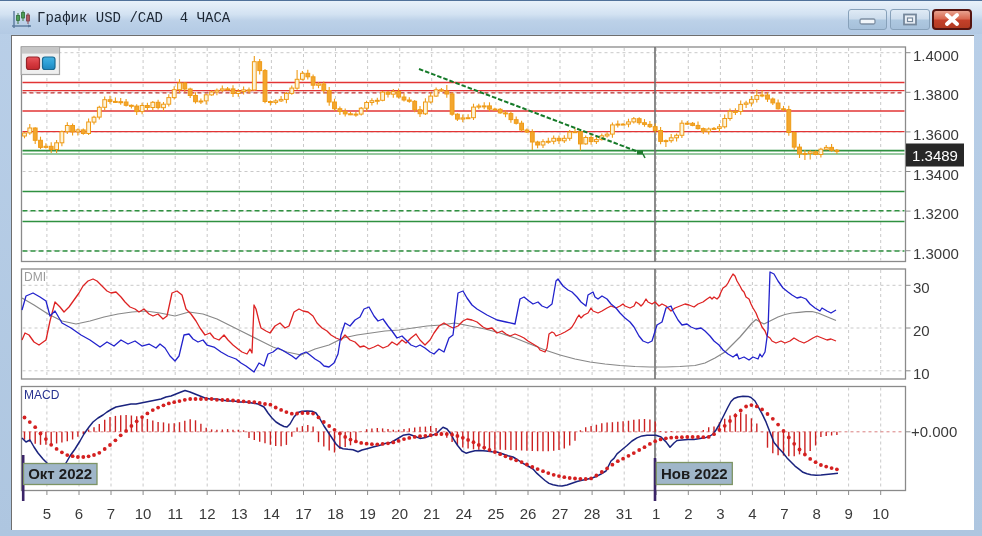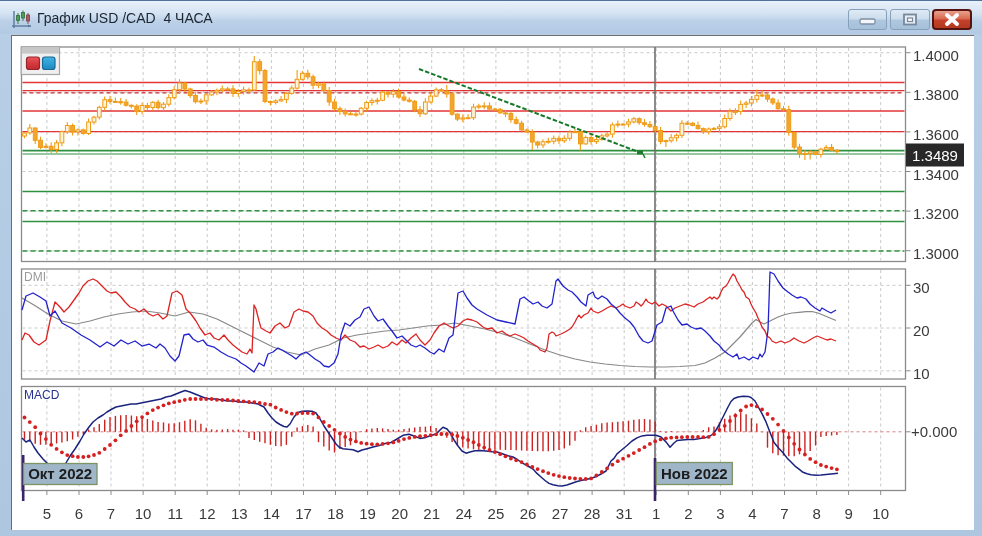--- a/index.html
+++ b/index.html
@@ -1,19 +1,19 @@
 <!DOCTYPE html>
 <html><head><meta charset="utf-8"><style>
 *{margin:0;padding:0;box-sizing:border-box}
 body{width:982px;height:536px;overflow:hidden;font-family:"Liberation Sans",sans-serif}
 .win{position:relative;width:982px;height:536px;background:linear-gradient(#b9cfe8,#aec6e0);}
 .titlebar{position:absolute;left:0;top:0;width:982px;height:34px;
  background:linear-gradient(#e8f1fa 0%,#d3e2f2 40%,#bcd1e8 60%,#b3cae4 100%);
  border-top:1px solid #50719a;}
-.title{position:absolute;left:37px;top:9px;font-size:14px;color:#1c2633;}
+.title{position:absolute;left:37px;top:9px;font-size:14px;color:#1c2633;font-family:Liberation Mono, monospace;}
 .btn{position:absolute;top:9px;height:21px;border-radius:3px;border:1px solid #87a1ba;}
 .btnblue{background:linear-gradient(#dfeaf5 0%,#ccdcec 48%,#aec8e0 52%,#a6c0da 100%);}
 .btnmin{left:848px;width:39px}
 .btnres{left:890px;width:40px}
 .btncls{left:932px;width:40px;background:linear-gradient(#e8a18e 0%,#d96a52 45%,#c4402a 55%,#b23a22 100%);border:2px solid #551410;border-radius:4px}
 .content{position:absolute;left:11px;top:35px;width:962.5px;height:495px;background:#fff;
  border-top:1.5px solid #6e6e6e;border-left:1.5px solid #6e6e6e;}
 </style></head>
 <body>
 <div class="win">

